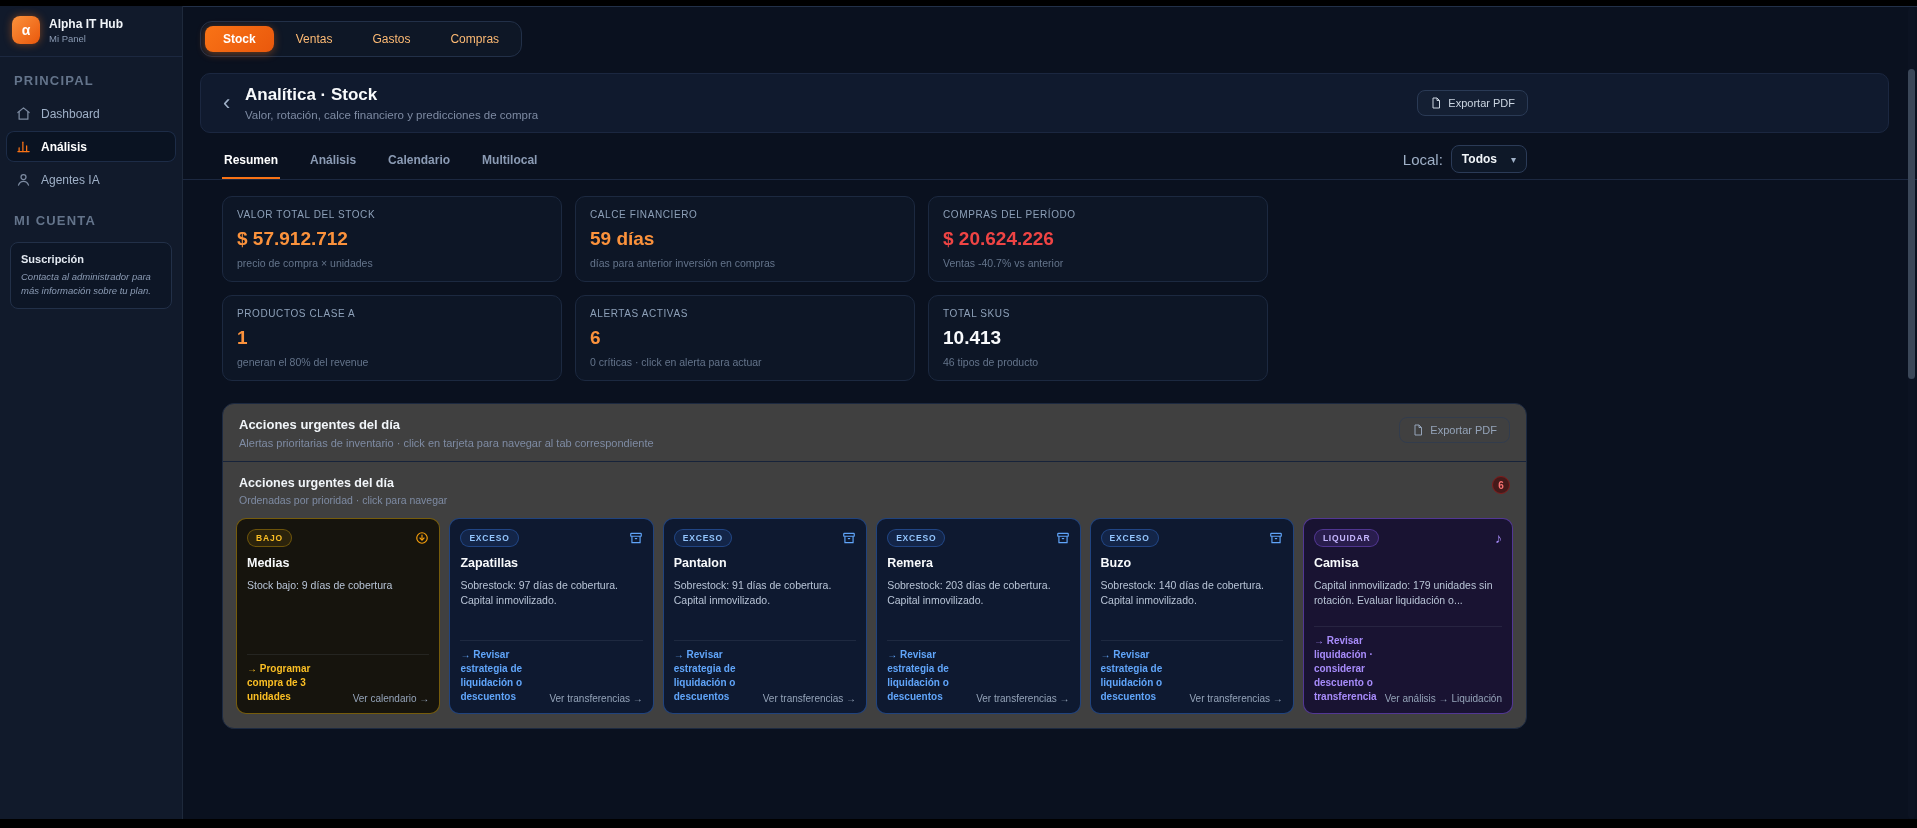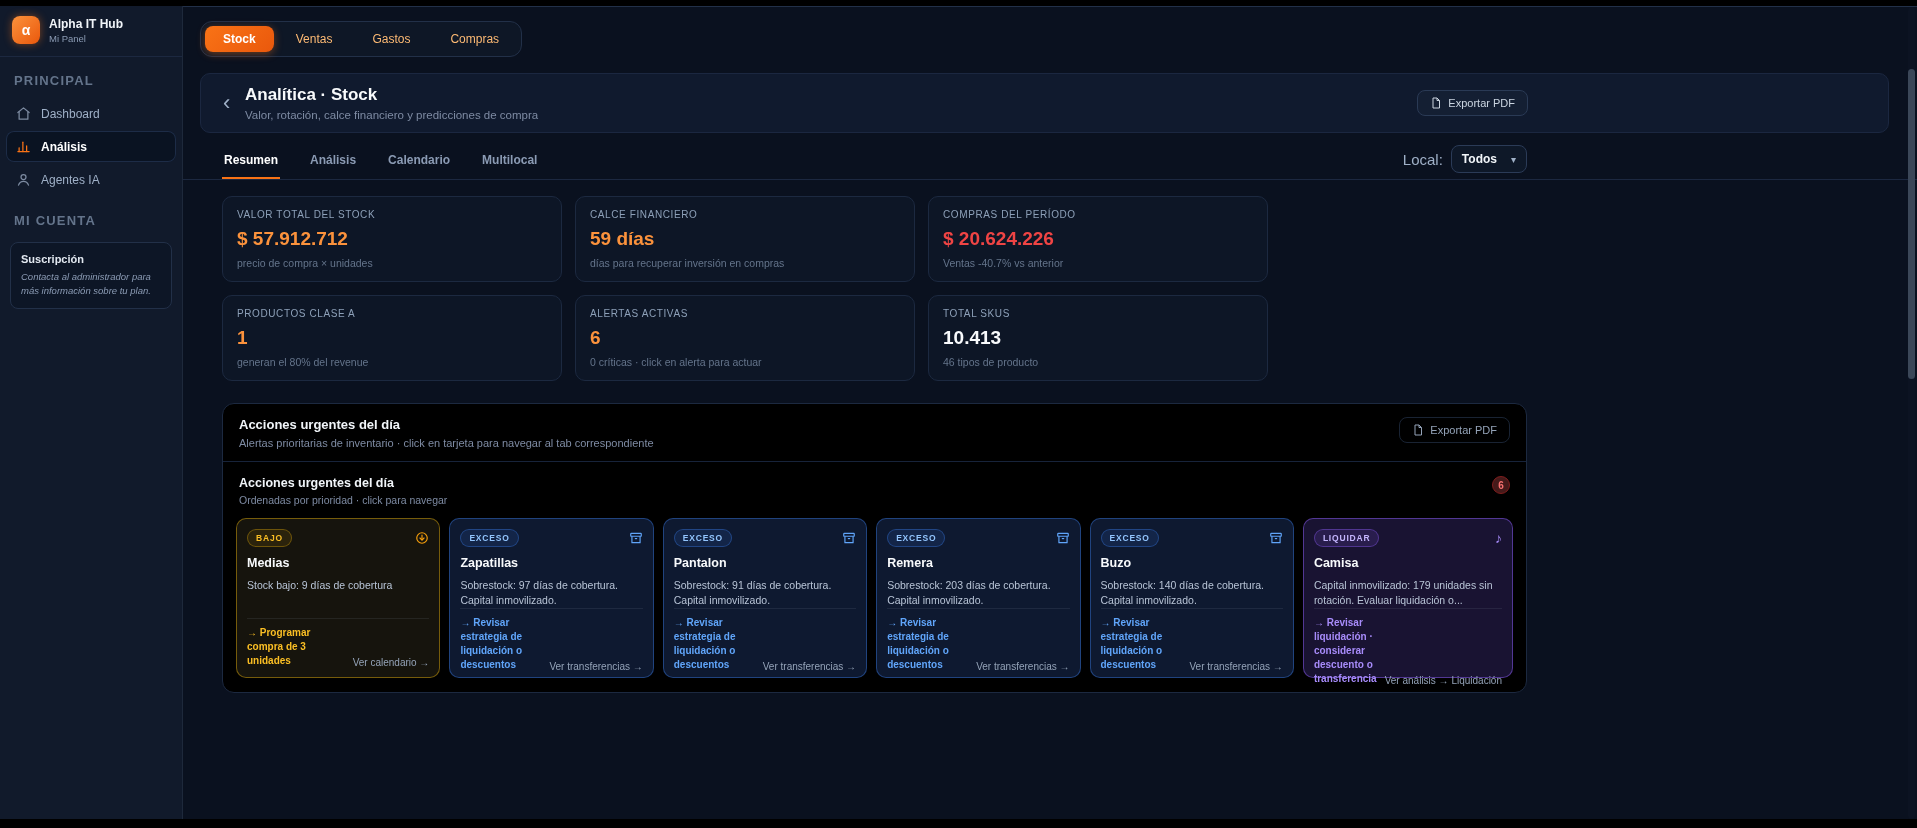--- a/index.html
+++ b/index.html
@@ -84,38 +84,38 @@
     flex:1; background:#0d1626; border:1px solid #1c2940; border-radius:10px;
     padding:12px 14px; min-height:80px; cursor:pointer;
   }
   .kpi-label { font-size:10px; letter-spacing:.6px; color:#8da0b8; }
   .kpi-value { font-size:19px; font-weight:bold; margin-top:8px; }
   .v-orange { color:#fb923c; } .v-red { color:#ef4444; } .v-white { color:#f8fafc; }
   .kpi-sub { font-size:10.5px; color:#64748b; margin-top:7px; }
   .mt13 { margin-top:13px; }
 
   .actions-panel {
-    width:1305px; margin:22px 0 0 39px; background:#000000; border:1px solid #1c2940;
+    width:1305px; margin:22px 0 0 39px; background:#404040; border:1px solid #1c2940;
     border-radius:12px; padding:0 0 14px 0;
   }
   .panel-head { display:flex; align-items:flex-start; padding:13px 16px 12px 16px; border-bottom:1px solid #17233a; }
   .panel-title { font-size:13px; font-weight:bold; color:#f1f5f9; }
   .panel-subtitle { font-size:11px; color:#7e8ba3; margin-top:5px; }
   .inner-head { display:flex; align-items:flex-start; padding:14px 16px 10px 16px; }
   .inner-title { font-size:12.5px; font-weight:bold; color:#f1f5f9; }
   .inner-subtitle { font-size:10.5px; color:#7e8ba3; margin-top:4px; }
   .count-badge {
     margin-left:auto; width:18px; height:18px; border-radius:50%; background:#451a1a;
     border:1px solid #7f1d1d; color:#f87171; font-size:10px; font-weight:bold;
     display:flex; align-items:center; justify-content:center;
   }
 
   .cards-row { display:flex; gap:9px; padding:2px 13px 0 13px; }
   .action-card {
-    flex:1; border-radius:10px; padding:10px 10px 9px 10px; height:160px;
+    flex:1; border-radius:10px; padding:10px 10px 9px 10px; height:196px;
     display:flex; flex-direction:column; border:1px solid; cursor:pointer;
   }
   .theme-warn   { background:#16140d; border-color:rgba(234,179,8,.45); }
   .theme-info   { background:#0e1930; border-color:rgba(59,130,246,.40); }
   .theme-purple { background:#191332; border-color:rgba(139,92,246,.50); }
   .card-top { display:flex; align-items:center; justify-content:space-between; }
   .badge { font-size:8.5px; font-weight:bold; letter-spacing:.8px; padding:3px 8px; border-radius:9px; border:1px solid; }
   .badge-warn   { color:#fbbf24; background:rgba(234,179,8,.10); border-color:rgba(234,179,8,.35); }
   .badge-info   { color:#93c5fd; background:rgba(59,130,246,.12); border-color:rgba(59,130,246,.35); }
   .badge-purple { color:#c4b5fd; background:rgba(139,92,246,.14); border-color:rgba(139,92,246,.40); }
@@ -238,21 +238,21 @@
 
       <div class="row">
         <div class="kpi-card">
           <div class="kpi-label">VALOR TOTAL DEL STOCK</div>
           <div class="kpi-value v-orange">$ 57.912.712</div>
           <div class="kpi-sub">precio de compra × unidades</div>
         </div>
         <div class="kpi-card">
           <div class="kpi-label">CALCE FINANCIERO</div>
           <div class="kpi-value v-orange">59 días</div>
-          <div class="kpi-sub">días para recuperar inversión en compras</div>
+          <div class="kpi-sub">días para anterior inversión en compras</div>
         </div>
         <div class="kpi-card">
           <div class="kpi-label">COMPRAS DEL PERÍODO</div>
           <div class="kpi-value v-red">$ 20.624.226</div>
           <div class="kpi-sub">Ventas -40.7% vs anterior</div>
         </div>
       </div>
 
       <div class="row mt13">
         <div class="kpi-card">

